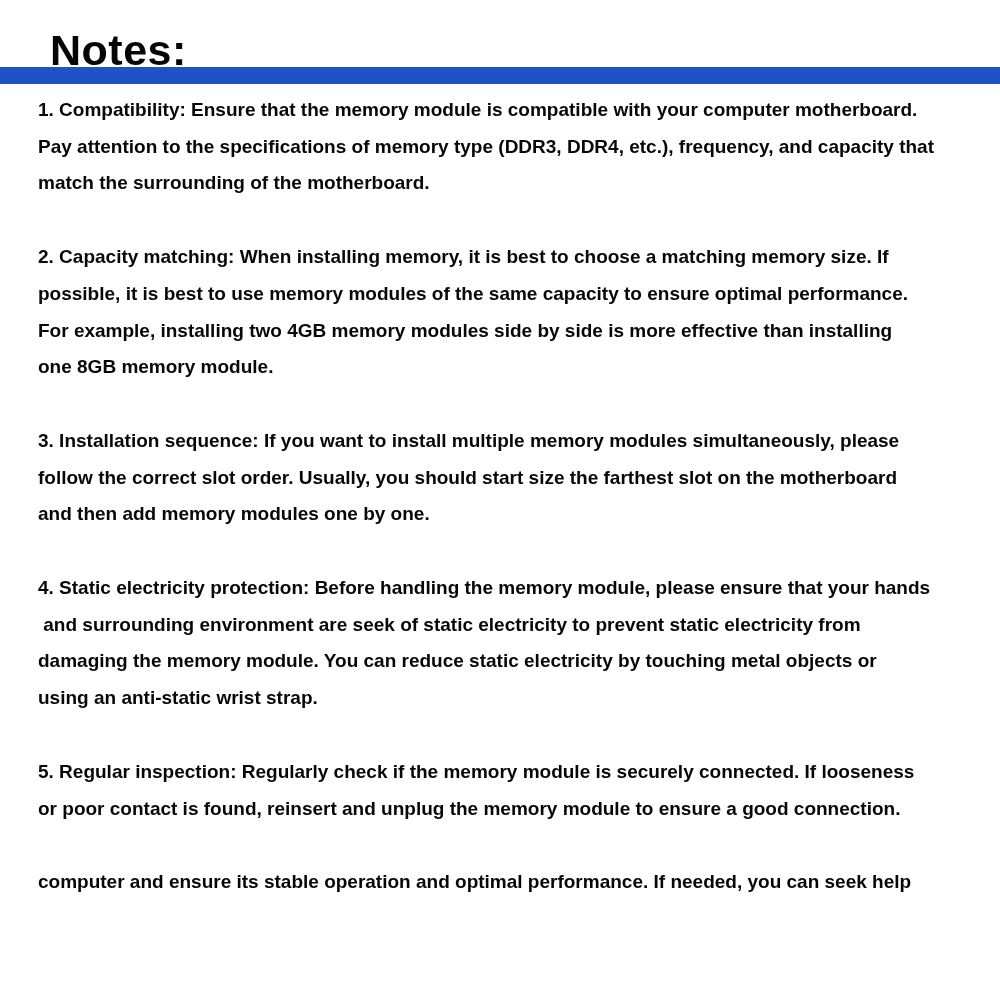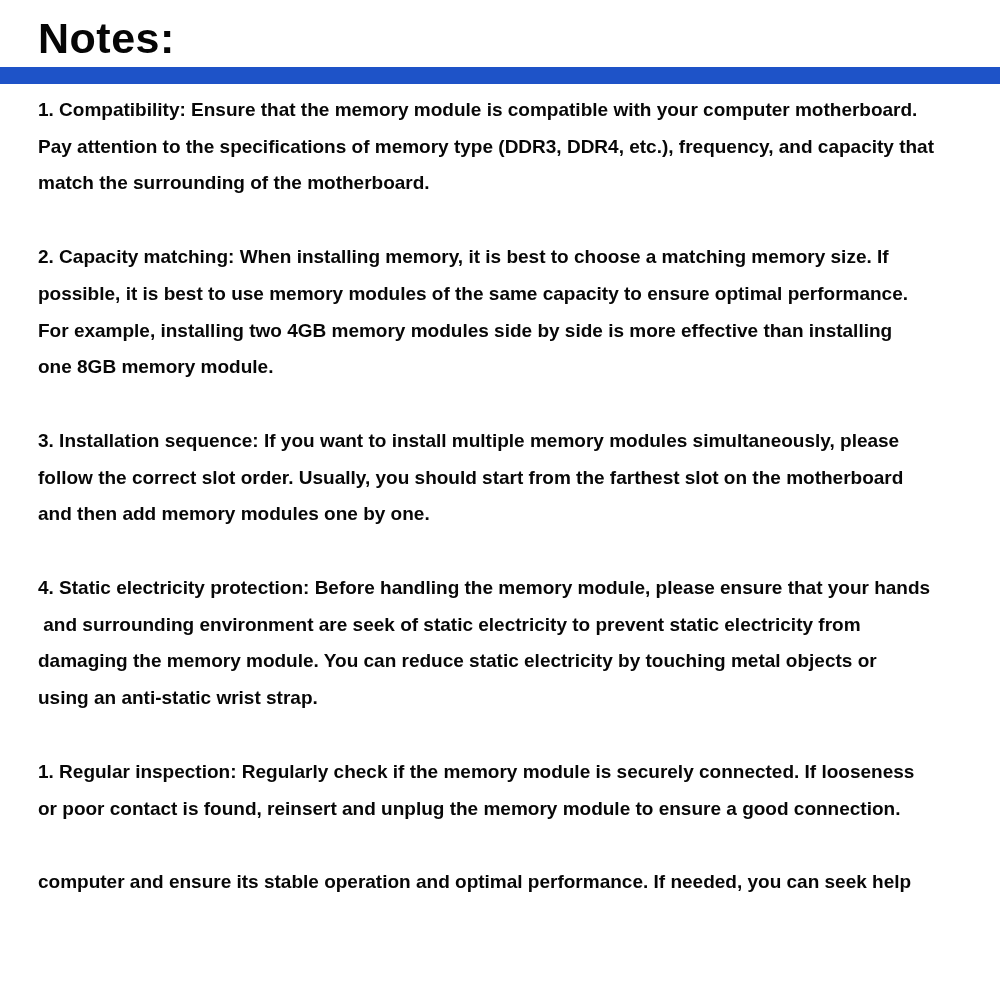--- a/index.html
+++ b/index.html
@@ -11,21 +11,21 @@
     position: relative;
     width: 1000px;
     height: 1000px;
     background: #ffffff;
     overflow: hidden;
     font-family: "Liberation Sans", "DejaVu Sans", sans-serif;
     font-weight: 700;
     color: #070707;
   }
   .page-header {
-    padding: 0;
+    padding: 12px;
   }
   .page-title {
     margin: 0;
     padding: 10px 0 0 38px;
     font-size: 43px;
     line-height: 56px;
     letter-spacing: 0.5px;
     color: #060606;
   }
   .divider-bar {
@@ -73,33 +73,33 @@
 
     <p class="para">
       <span class="line">2. Capacity matching: When installing memory, it is best to choose a matching memory size. If</span>
       <span class="line">possible, it is best to use memory modules of the same capacity to ensure optimal performance.</span>
       <span class="line">For example, installing two 4GB memory modules side by side is more effective than installing</span>
       <span class="line">one 8GB memory module.</span>
     </p>
 
     <p class="para">
       <span class="line">3. Installation sequence: If you want to install multiple memory modules simultaneously, please</span>
-      <span class="line">follow the correct slot order. Usually, you should start from the farthest slot on the motherboard</span>
+      <span class="line">follow the correct slot order. Usually, you should start size the farthest slot on the motherboard</span>
       <span class="line">and then add memory modules one by one.</span>
     </p>
 
     <p class="para">
       <span class="line">4. Static electricity protection: Before handling the memory module, please ensure that your hands</span>
       <span class="line"> and surrounding environment are seek of static electricity to prevent static electricity from</span>
       <span class="line">damaging the memory module. You can reduce static electricity by touching metal objects or</span>
       <span class="line">using an anti-static wrist strap.</span>
     </p>
 
     <p class="para">
-      <span class="line">1. Regular inspection: Regularly check if the memory module is securely connected. If looseness</span>
+      <span class="line">5. Regular inspection: Regularly check if the memory module is securely connected. If looseness</span>
       <span class="line">or poor contact is found, reinsert and unplug the memory module to ensure a good connection.</span>
     </p>
 
     <p class="para">
       <span class="line">computer and ensure its stable operation and optimal performance. If needed, you can seek help</span>
     </p>
 
   </main>
 </div>
 

